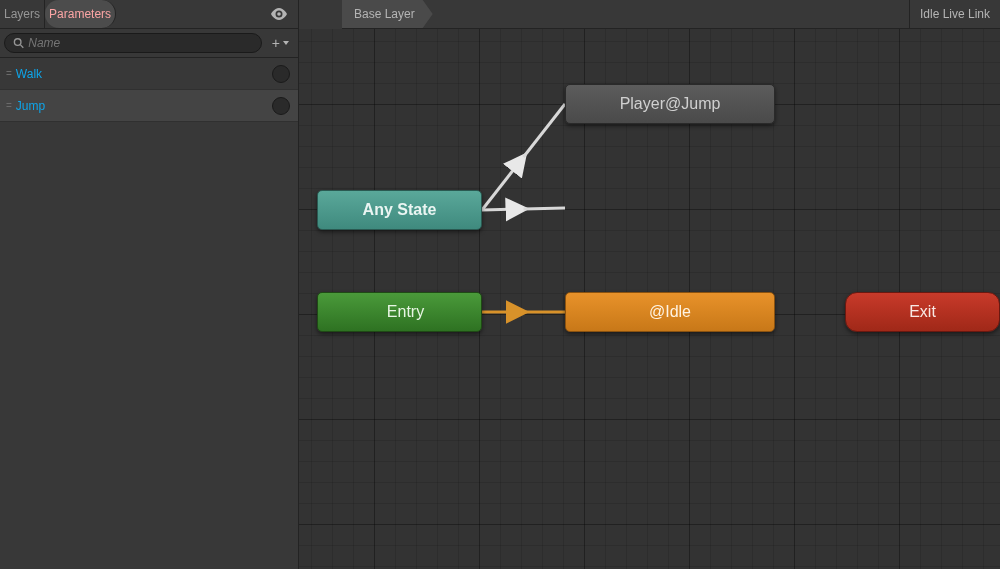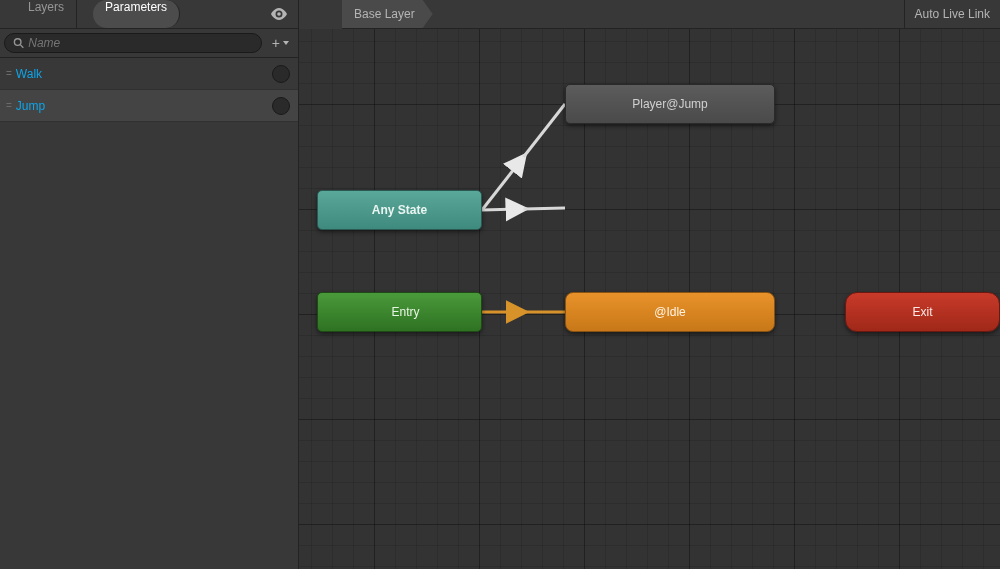--- a/index.html
+++ b/index.html
@@ -25,31 +25,31 @@
     }
     
     .tab-row {
       display: flex;
       align-items: center;
       height: 29px;
       background: #383838;
       border-bottom: 1px solid #232323;
     }
     .tab {
-      padding: 0 12px;
-      height: 100%;
-      display: flex;
+      padding: 0 4px;
+      height: 100%;
+      display: flex;
+      align-items: center;
       color: #969696;
       cursor: pointer;
       border-right: 1px solid #232323;
-      margin-left: 16px;
     }
     .tab.active {
       background: #4c4c4c;
-      color: #ffffff;
+      color: #fca5a5;
       border-radius: 14px;
     }
     .tab-spacer { flex: 1; }
     .eye-icon {
       padding: 0 10px;
       display: flex;
       align-items: center;
       height: 100%;
     }
     
@@ -194,21 +194,21 @@
     }
     
     .node {
       position: absolute;
       width: 165px;
       height: 40px;
       display: flex;
       align-items: center;
       justify-content: center;
       border-radius: 5px;
-      font-size: 12px;
+      font-size: 16px;
       box-shadow: 0 2px 4px rgba(0,0,0,0.5);
       text-align: center;
       cursor: pointer;
     }
     .node.state {
       width: 210px;
       background: linear-gradient(#5c5c5c, #4a4a4a);
       color: #d0d0d0;
       border: 1px solid #2a2a2a;
     }
@@ -285,21 +285,21 @@
   </div>
 </div>
 
 <div class="right-panel">
   <div class="breadcrumb-row">
     <div class="breadcrumb">
       <span>Base Layer</span>
     </div>
     <div class="breadcrumb-spacer"></div>
     <div class="autolivelink">
-      <span>Auto Live Link</span>
+      <span>Idle Live Link</span>
     </div>
   </div>
 
   <div class="canvas">
     <svg class="graph-svg" id="graph-svg">
       <defs>
         <marker id="arrow-white" markerWidth="10" markerHeight="10" refX="6" refY="4" orient="auto">
           <path d="M0,0 L8,4 L0,8 Z" fill="#e8e8e8"></path>
         </marker>
         <marker id="arrow-orange" markerWidth="10" markerHeight="10" refX="6" refY="4" orient="auto">
@@ -316,20 +316,20 @@
 
     <div class="node anystate" id="node-anystate" style="left: 18px; top: 161px; font-weight: bold;">
       <span>Any State</span>
     </div>
     <div class="node entry" id="node-entry" style="left: 18px; top: 263px; padding-left: 12px;">
       <span>Entry</span>
     </div>
     <div class="node state" id="node-jump" style="left: 266px; top: 55px;">
       <span>Player@Jump</span>
     </div>
-    <div class="node default" id="node-idle" style="left: 266px; top: 263px; border-radius: 8px;">
+    <div class="node default" id="node-idle" style="left: 266px; top: 263px;">
       <span>@Idle</span>
     </div>
     <div class="node exit" id="node-exit" style="left: 546px; top: 263px; border-radius: 12px;">
       <span>Exit</span>
     </div>
   </div>
 </div>
 
 </body></html>

